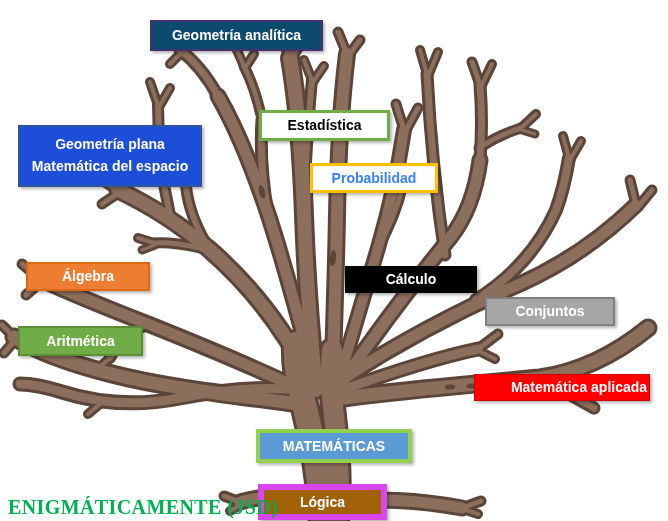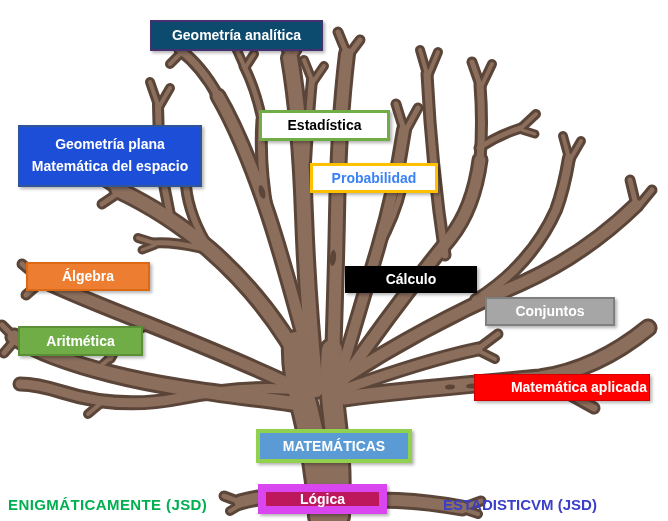--- a/index.html
+++ b/index.html
@@ -16,22 +16,22 @@
   .geo-analitica{left:150px;top:20px;width:173px;height:31px;background:#0c4a6e;border:2px solid #453170;color:#fff;}
   .geo-plana{left:18px;top:125px;width:184px;height:62px;background:#1d4ed8;border:2px solid #2F5597;color:#fff;flex-direction:column;line-height:1.55;}
   .estadistica{left:259px;top:110px;width:131px;height:31px;background:#FFFFFF;border:3px solid #70AD47;color:#000;}
   .probabilidad{left:310px;top:163px;width:128px;height:30px;background:#FFFFFF;border:3px solid #FFC000;color:#3b82f6;}
   .algebra{left:26px;top:262px;width:124px;height:29px;background:#ED7D31;border:2px solid #DC6914;color:#fff;}
   .calculo{left:345px;top:266px;width:132px;height:27px;background:#000000;border:1px solid #000;color:#fff;}
   .conjuntos{left:473px;top:297px;width:130px;height:29px;background:#A6A6A6;border:2px solid #7F7F7F;color:#fff;margin-left:12px;}
   .aritmetica{left:18px;top:326px;width:125px;height:30px;background:#70AD47;border:2px solid #5A8F36;color:#fff;}
   .mat-aplicada{left:474px;top:374px;width:176px;height:27px;background:#FF0000;border:1px solid #D40000;color:#fff;padding-left:34px;}
   .matematicas{left:256px;top:429px;width:156px;height:34px;background:#5B9BD5;border:4px solid #92D050;color:#fff;}
-  .logica{left:258px;top:484px;width:129px;height:30px;background:#be185d;border:8px solid #d946ef;color:#fff;}
-  .wm{position:absolute;font-weight:bold;font-size:15px;white-space:nowrap;}
+  .logica{left:258px;top:484px;width:129px;height:36px;background:#a16207;border:6px solid #d946ef;color:#fff;}
+  .wm{position:absolute;font-weight:bold;font-size:20px;white-space:nowrap;font-family:Liberation Serif, serif;}
   .wm-left{left:8px;top:496px;color:#00B050;letter-spacing:0.4px;}
   .wm-right{left:443px;top:496px;color:#3B3FC8;}
 </style>
 </head>
 <body>
 
 <div class="stage">
 
   <svg id="tree" viewBox="0 0 668 521" aria-hidden="true">
       <path d="M322 516 C320 478 314 444 306 412 C299 386 295 366 296 344" fill="none" stroke="#5B4538" stroke-width="30" stroke-linecap="round" stroke-linejoin="round"></path>
@@ -194,15 +194,14 @@
   <div class="box probabilidad">Probabilidad</div>
   <div class="box algebra">Álgebra</div>
   <div class="box calculo">Cálculo</div>
   <div class="box conjuntos">Conjuntos</div>
   <div class="box aritmetica">Aritmética</div>
   <div class="box mat-aplicada">Matemática aplicada</div>
   <div class="box matematicas">MATEMÁTICAS</div>
   <div class="box logica">Lógica</div>
 
   <div class="wm wm-left">ENIGMÁTICAMENTE (JSD)</div>
-  <div class="wm wm-right">ESTADISTICVM (JSD)</div>
 
 </div>
 
 </body></html>

